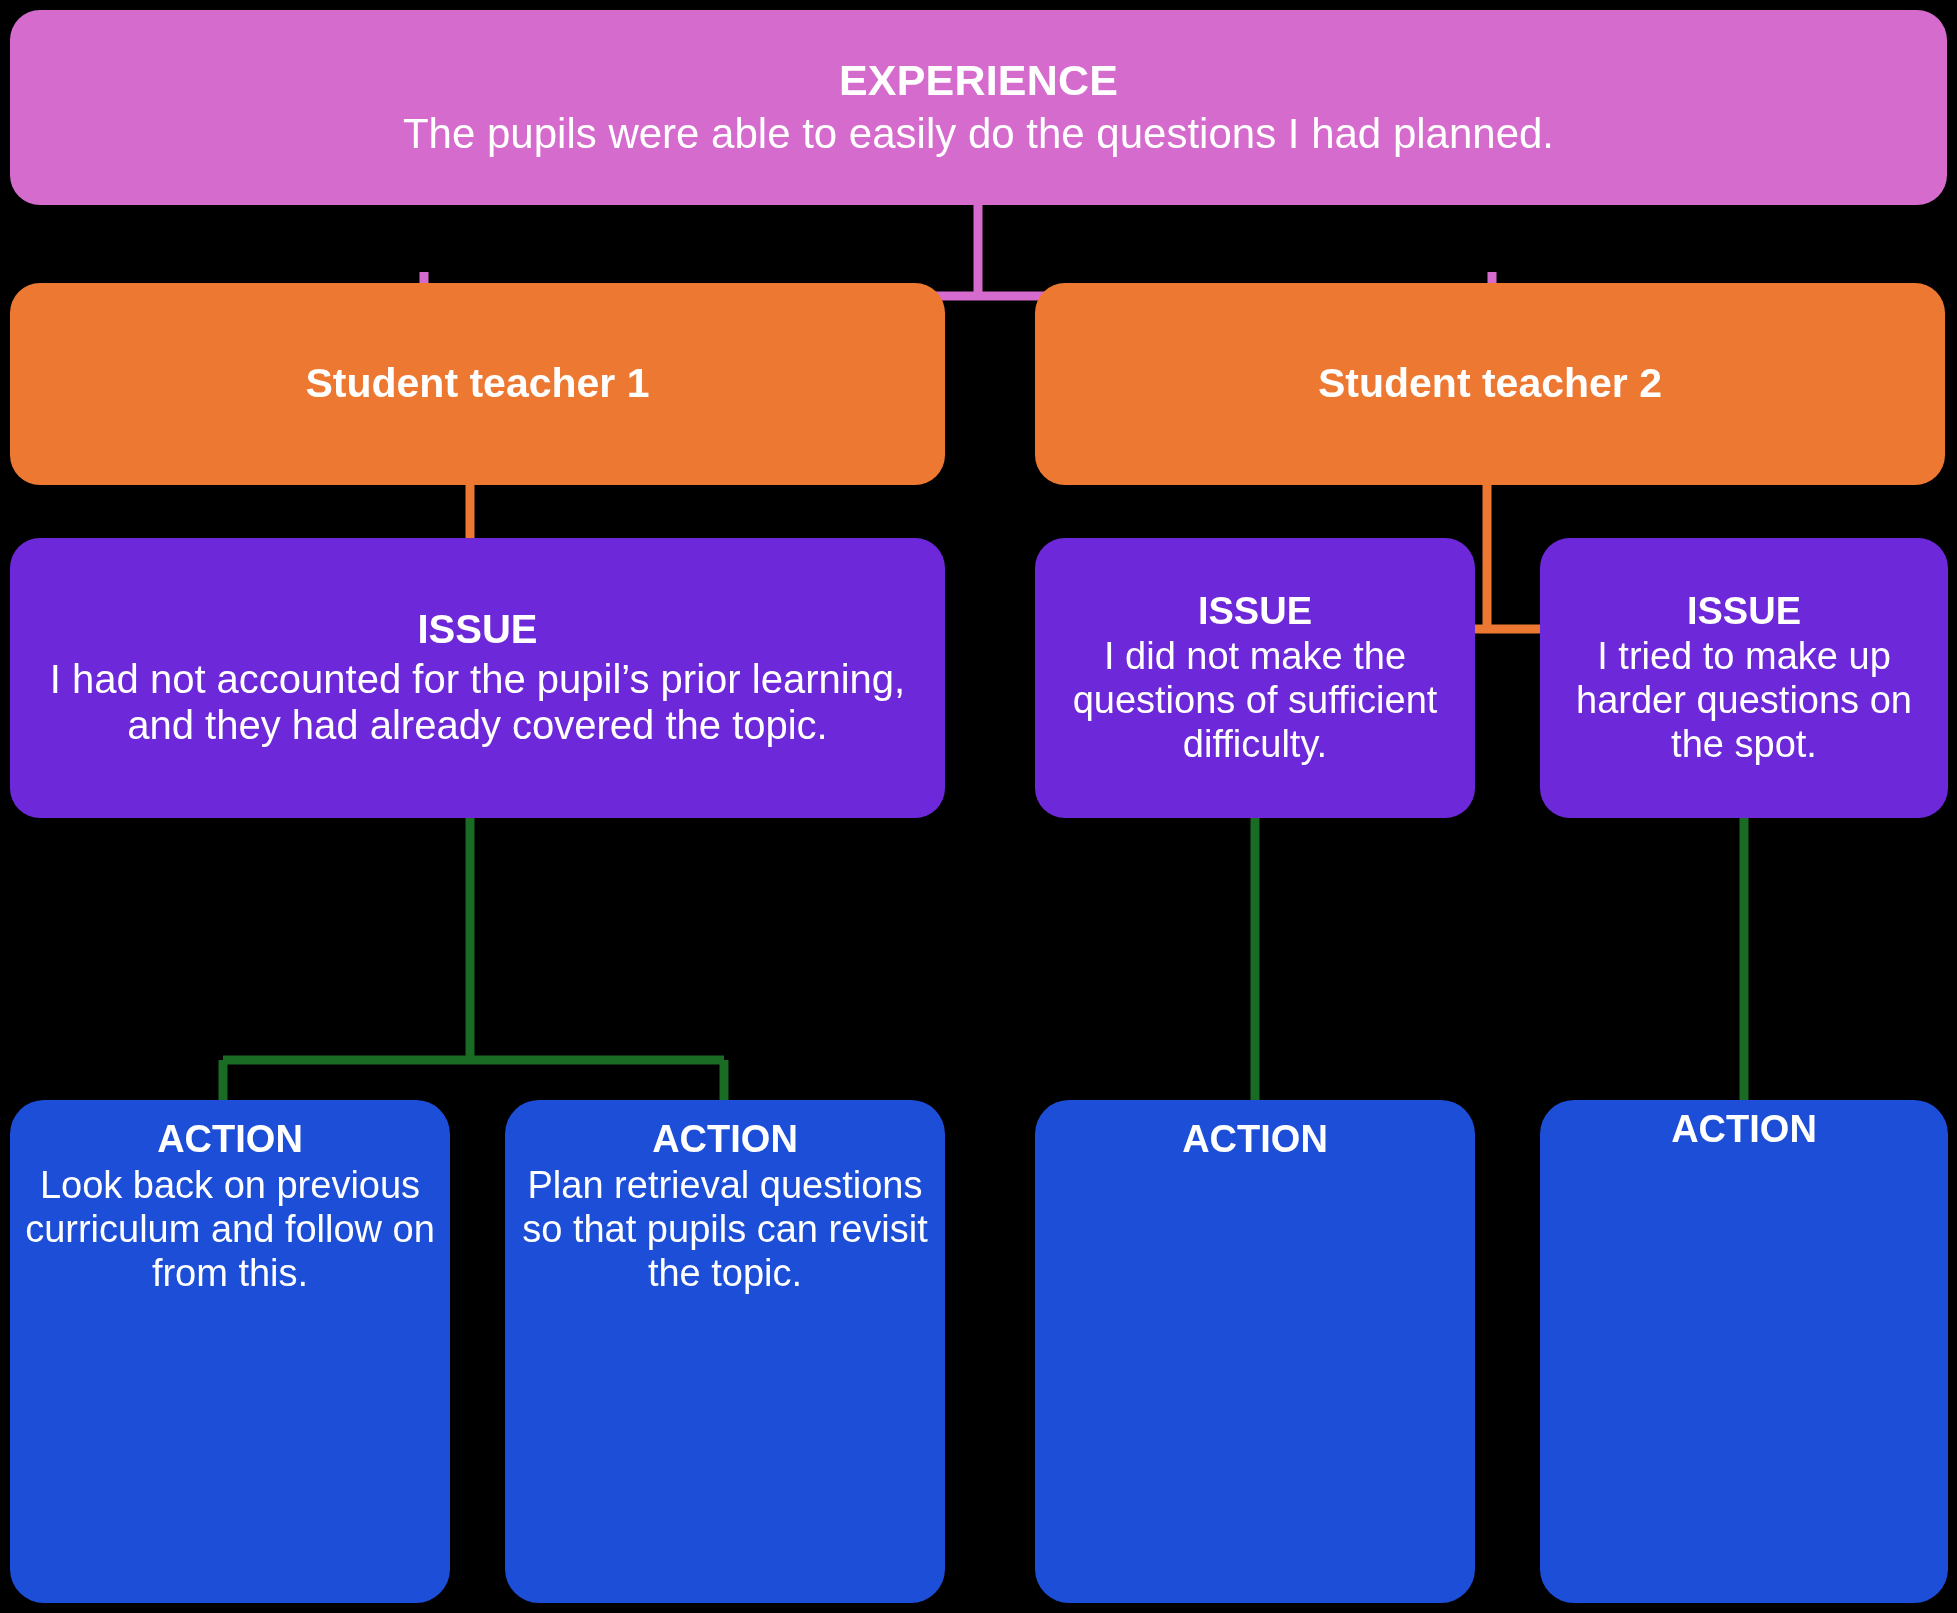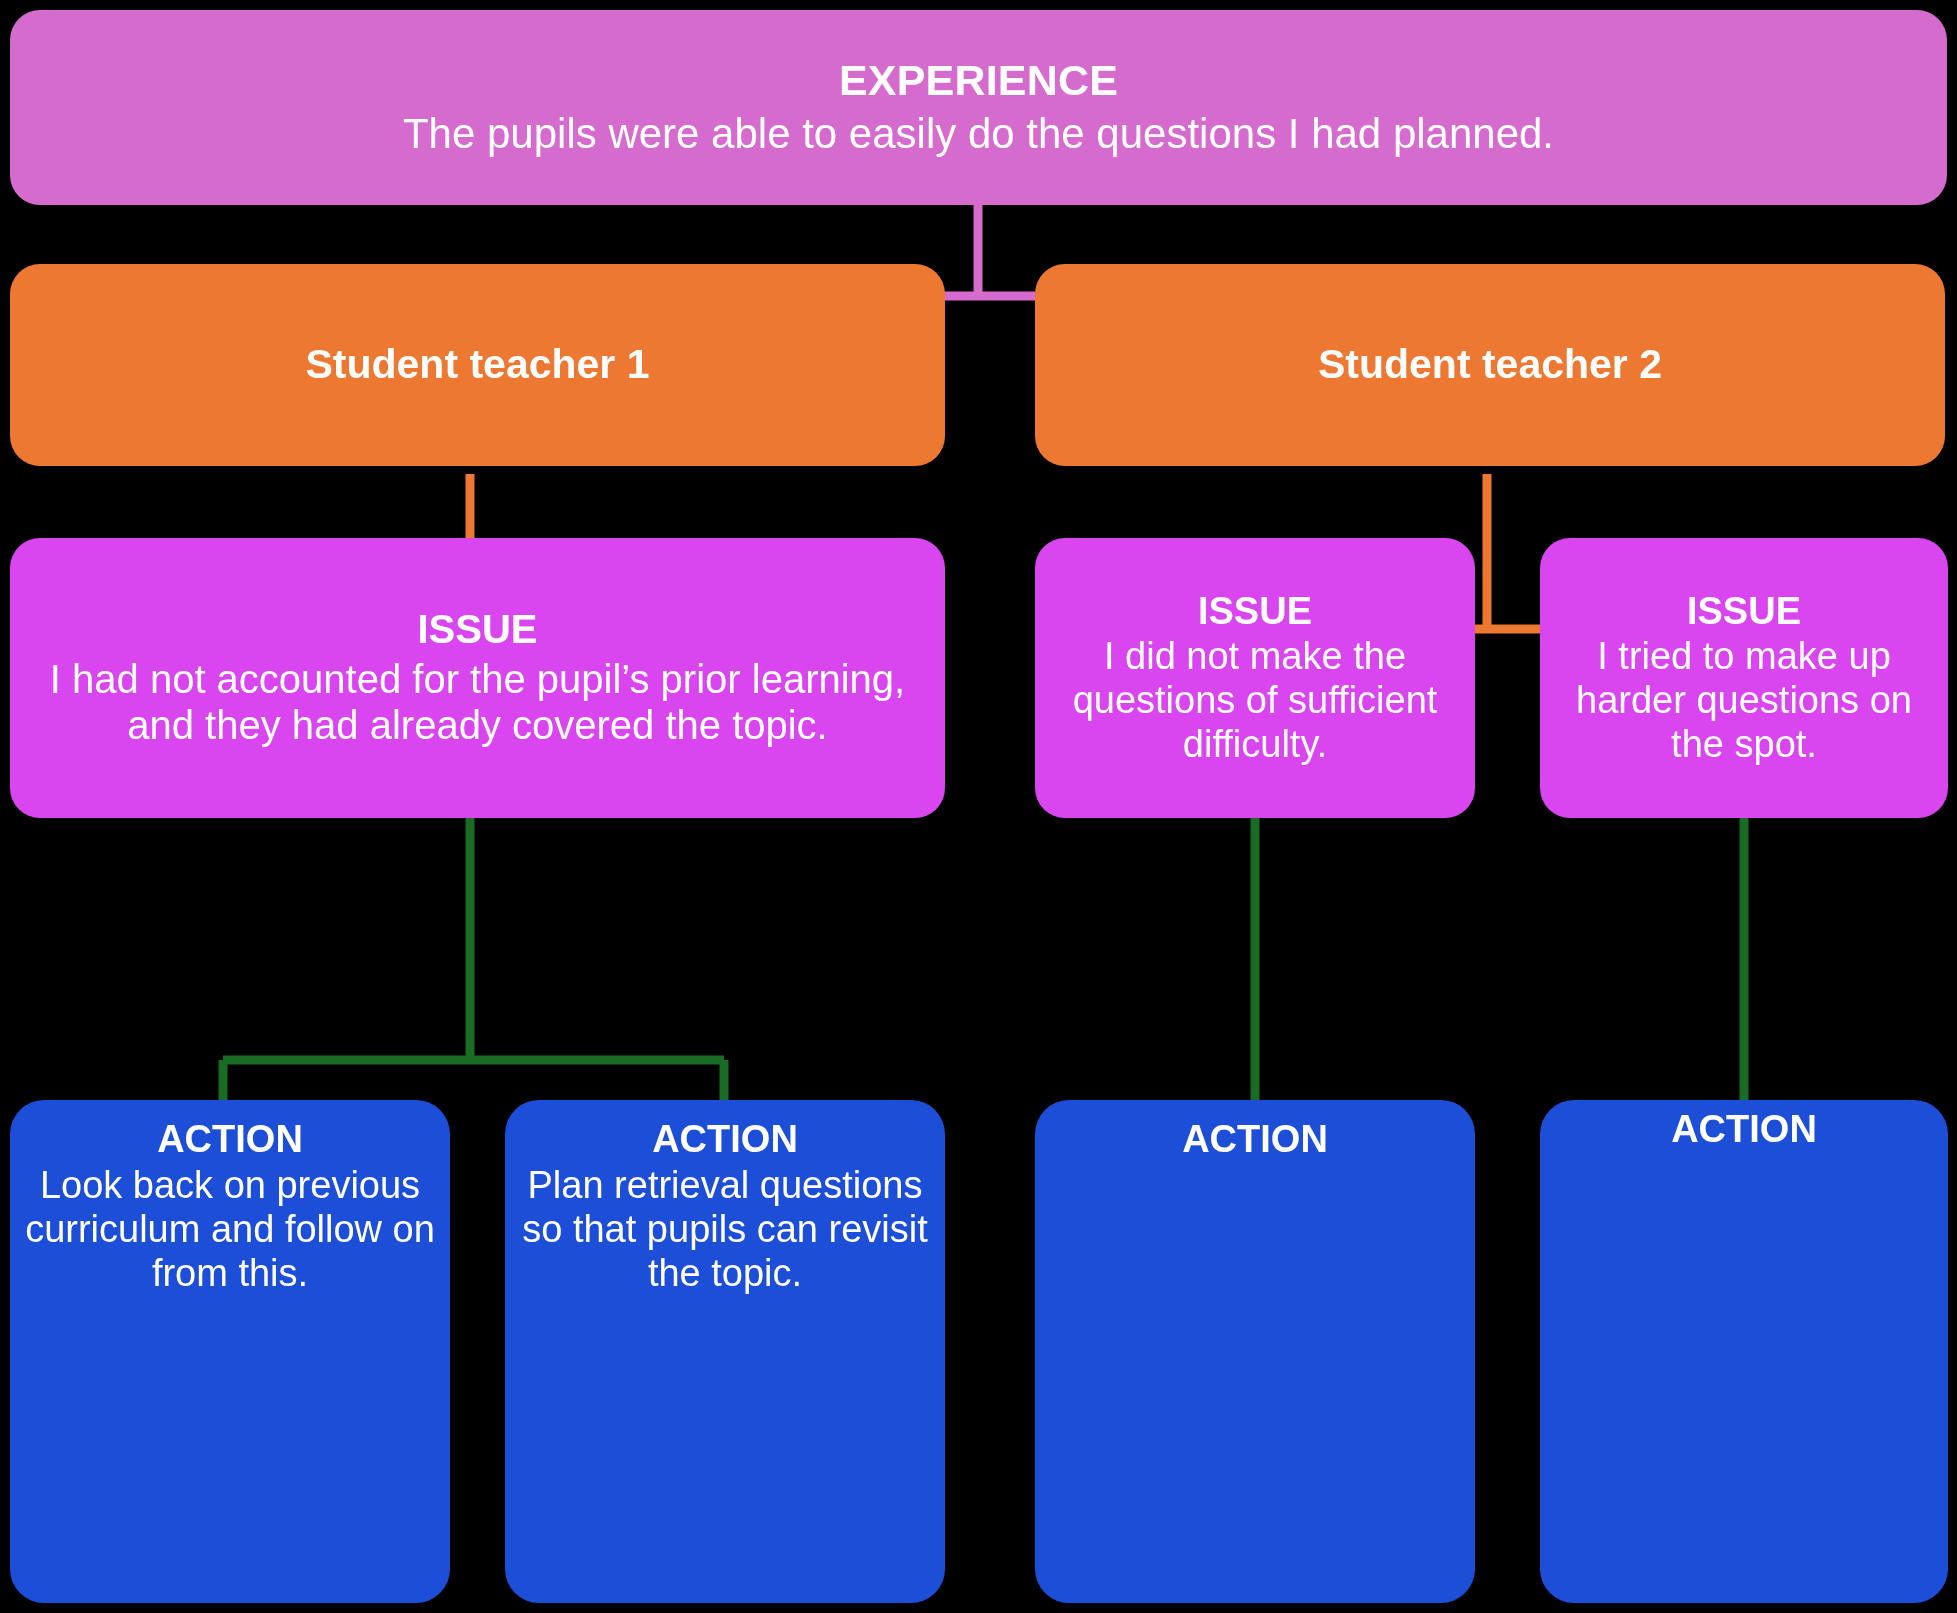--- a/index.html
+++ b/index.html
@@ -51,33 +51,33 @@
     width: 1937px; height: 195px;
     background: #d66bce;
     border-radius: 30px;
     padding: 1px 30px;
   }
   #node-experience .title { font-size: 43px; letter-spacing: .2px; }
   #node-experience .body  { font-size: 42px; margin-top: 6px; }
 
   
   .node-teacher {
-    top: 264px; height: 202px;
+    top: 283px; height: 202px;
     background: #ed7832;
     border-radius: 30px;
     padding: 6px 21px;
   }
   .node-teacher .title { font-size: 41px; }
   #node-teacher-1 { left: 10px;   width: 935px; }
   #node-teacher-2 { left: 1035px; width: 910px; }
 
   
   .node-issue {
     top: 538px;
-    background: #d946ef;
+    background: #6d28d9;
     border-radius: 30px;
     padding: 8px 18px;
   }
   #node-issue-1 {
     left: 10px; width: 935px; height: 280px;
     padding: 8px 30px;
   }
   #node-issue-1 .title { font-size: 40px; }
   #node-issue-1 .body  { font-size: 40px; margin-top: 4px; }
 

